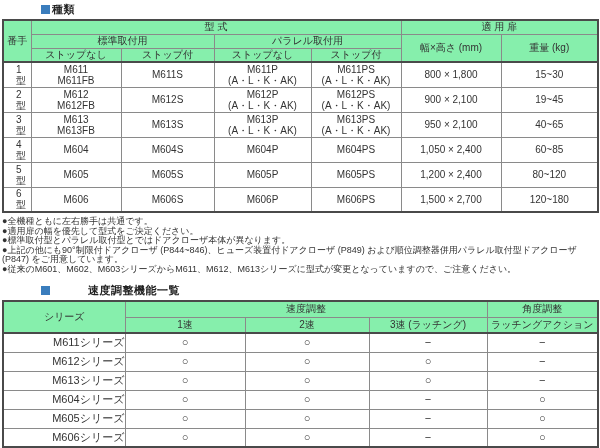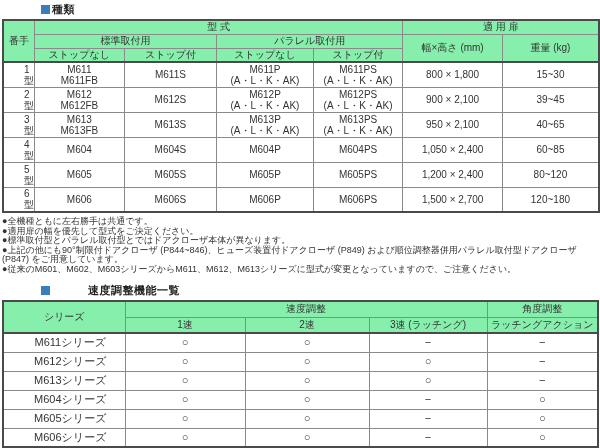--- a/index.html
+++ b/index.html
@@ -24,29 +24,29 @@
     font-size:10px; font-weight:normal; text-align:center; vertical-align:middle;
     color:#333;
   }
   th { background:#86efac; }
   td { background:#ffffff; white-space:pre-line; line-height:11px; }
   
   #t1 thead tr { height:14px; }
   #t1 thead tr th { line-height:12px; }
   #t1 tbody tr { height:25px; }
   #t1 thead tr.last th, #t1 th.deep { border-bottom:2px solid #4a4a4a; }
-  #t1 tbody td.grade { text-align:left; padding-left:20px; }
+  #t1 tbody td.grade { text-align:left; padding-left:12px; }
   
   .notes { margin:4px 0 0 2px; }
   .notes div { font-size:9px; line-height:9.5px; color:#333; letter-spacing:0; }
   
   #t2 thead tr { height:16px; }
   #t2 tbody tr { height:19px; }
   #t2 thead tr.last th, #t2 th.deep { border-bottom:2px solid #4a4a4a; }
-  #t2 tbody td.series { text-align:center; padding-left:12px; }
+  #t2 tbody td.series { text-align:right; padding-left:12px; }
   #t2 tbody td { font-size:11px; }
   .sec2 { margin-top:9px;gap:36px; }
 </style>
 </head>
 <body>
 
 <div class="sec-title">
   <span class="bullet-sq"></span>
   <span>種類</span>
 </div>
@@ -96,21 +96,21 @@
     <tr>
       <td class="grade">2型</td>
       <td>M612
 M612FB</td>
       <td>M612S</td>
       <td>M612P
 (A・L・K・AK)</td>
       <td>M612PS
 (A・L・K・AK)</td>
       <td>900 × 2,100</td>
-      <td>39~45</td>
+      <td>19~45</td>
     </tr>
     <tr>
       <td class="grade">3型</td>
       <td>M613
 M613FB</td>
       <td>M613S</td>
       <td>M613P
 (A・L・K・AK)</td>
       <td>M613PS
 (A・L・K・AK)</td>

